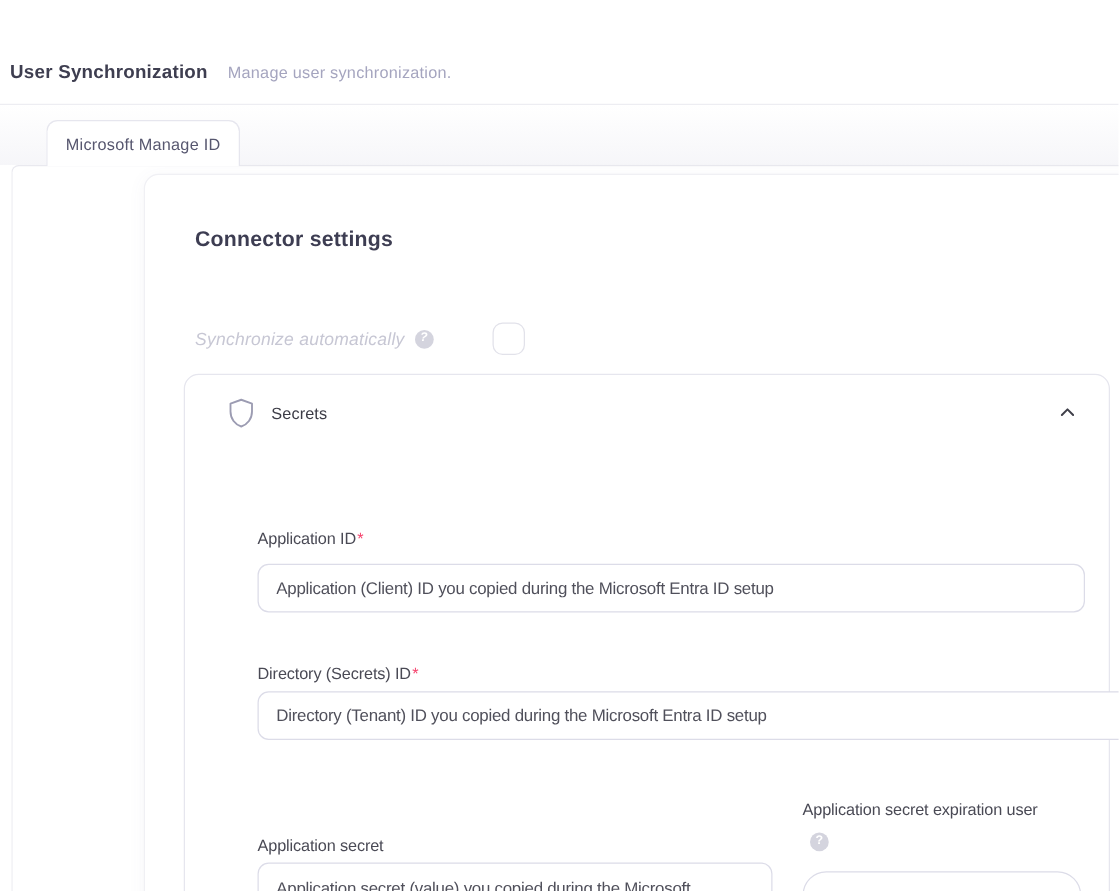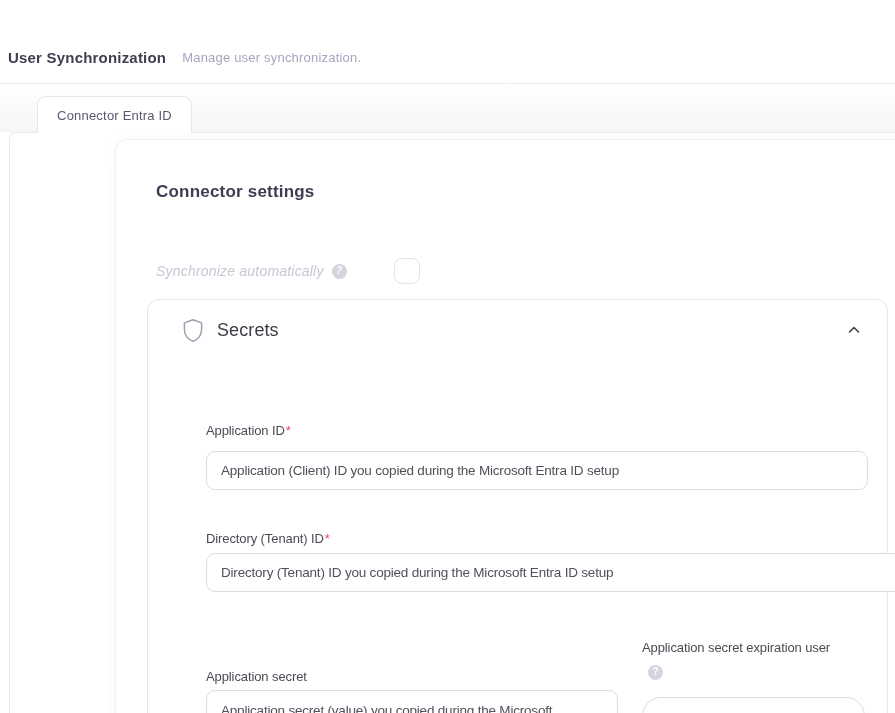--- a/index.html
+++ b/index.html
@@ -98,21 +98,21 @@
     border: 1px solid #e6e6ee; border-radius: 12px;
     background: #ffffff;
   }
   .secrets-header {
     position: absolute; left: 0; top: 0; right: 0; height: 60px;
     display: flex; align-items: center;
     padding: 0 26px 0 34px;
     cursor: pointer;
   }
   .shield-wrap { width: 22px; height: 25px; margin-right: 13px; flex: 0 0 auto; }
-  .secrets-title { font-size: 18px; color: #3c3c46; letter-spacing: .1px; }
+  .secrets-title { font-size: 13px; color: #3c3c46; letter-spacing: .1px; }
   .chevron-wrap { margin-left: auto; width: 14px; height: 14px; }
 
   
   .field-label {
     position: absolute;
     font-size: 13px; color: #4a4a55; letter-spacing: -.1px; line-height: 20px;
   }
   .req { color: #f5426c; margin-left: 1px; }
   .text-input {
     position: absolute;
@@ -140,21 +140,21 @@
 
 <div class="app">
 
   <div class="page-header">
     <span class="page-title">User Synchronization</span>
     <span class="page-subtitle">Manage user synchronization.</span>
   </div>
 
   <div class="tab-bar">
     <div class="tab">
-      <span>Connector Entra ID</span>
+      <span>Microsoft Manage ID</span>
     </div>
   </div>
 
   <div class="content-panel"></div>
 
   <div class="connector-card">
 
     <div class="connector-title">Connector settings</div>
 
     <div class="sync-row">
@@ -178,21 +178,21 @@
           </svg>
         </span>
       </div>
 
       <div class="field-label label-app-id">
         <span>Application ID</span><span class="req">*</span>
       </div>
       <input class="text-input input-app-id" type="text" placeholder="Application (Client) ID you copied during the Microsoft Entra ID setup" style="">
 
       <div class="field-label label-dir-id">
-        <span>Directory (Tenant) ID</span><span class="req">*</span>
+        <span>Directory (Secrets) ID</span><span class="req">*</span>
       </div>
       <input class="text-input input-dir-id" type="text" placeholder="Directory (Tenant) ID you copied during the Microsoft Entra ID setup" style="">
 
       <div class="field-label label-app-secret">
         <span>Application secret</span>
       </div>
       <input class="text-input input-app-secret" type="text" placeholder="Application secret (value) you copied during the Microsoft" style="">
 
       <div class="field-label label-exp-date">
         <span>Application secret expiration user</span><span class="help-icon">?</span>

